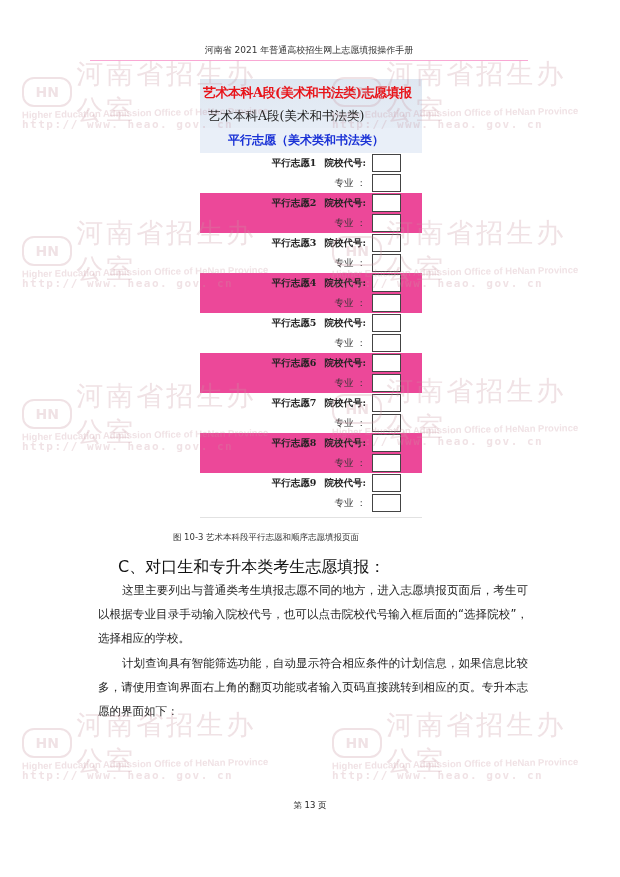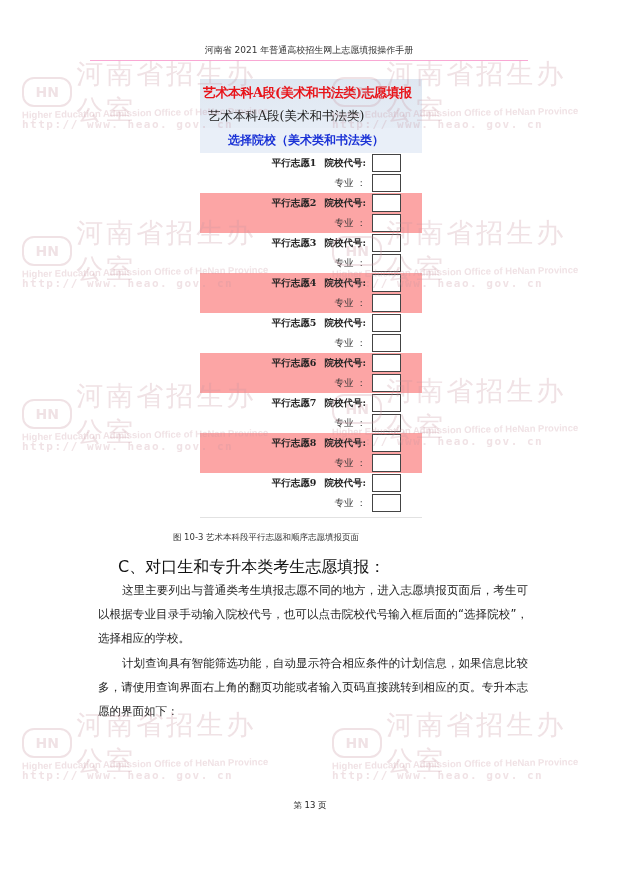--- a/index.html
+++ b/index.html
@@ -46,21 +46,21 @@
     .panel-subtitle {
       font-size: 12.5px; color: #222; height: 24px; line-height: 24px; padding-left: 8px;
       font-family: "DejaVu Serif", serif; white-space: nowrap;
     }
     .panel-section {
       background: #e9eff8; color: #1a32d6; font-weight: bold; font-size: 12px;
       height: 25px; line-height: 25px; padding-left: 28px;
       font-family: "DejaVu Serif", serif; white-space: nowrap;
     }
     .choice { height: 40px; position: relative; }
-    .choice.alt { background: #fca5a5; }
+    .choice.alt { background: #ec4899; }
     .line { height: 20px; position: relative; }
     .line .lbl {
       position: absolute; right: 56px; top: 0; height: 20px; line-height: 20px;
       font-size: 9.5px; font-weight: bold; color: #222; white-space: nowrap;
       font-family: "DejaVu Serif", serif;
     }
     .line .lbl .num { margin-right: 8px; }
     .line .lbl.major { font-weight: normal; color: #333; }
     .line .inp {
       position: absolute; left: 172px; top: 1px; width: 29px; height: 18px;
@@ -154,21 +154,21 @@
     </div>
   <div class="wm-en">Higher Education Admission Office of HeNan Province</div>
   <div class="wm-url">http:// www. heao. gov. cn</div>
 </div>
 
 <div class="form-panel">
   <div class="panel-head">
     <div class="panel-title">艺术本科A段(美术和书法类)志愿填报</div>
     <div class="panel-subtitle">艺术本科A段(美术和书法类)</div>
   </div>
-  <div class="panel-section">选择院校（美术类和书法类）</div>
+  <div class="panel-section">平行志愿（美术类和书法类）</div>
 
   <div class="choice">
     <div class="line">
         <span class="lbl"><span class="num">平行志愿1</span><span>院校代号:</span></span>
         <input class="inp" type="text" value="" style="">
       </div>
     <div class="line">
         <span class="lbl major">专业 ：</span>
         <input class="inp" type="text" value="" style="">
       </div>

